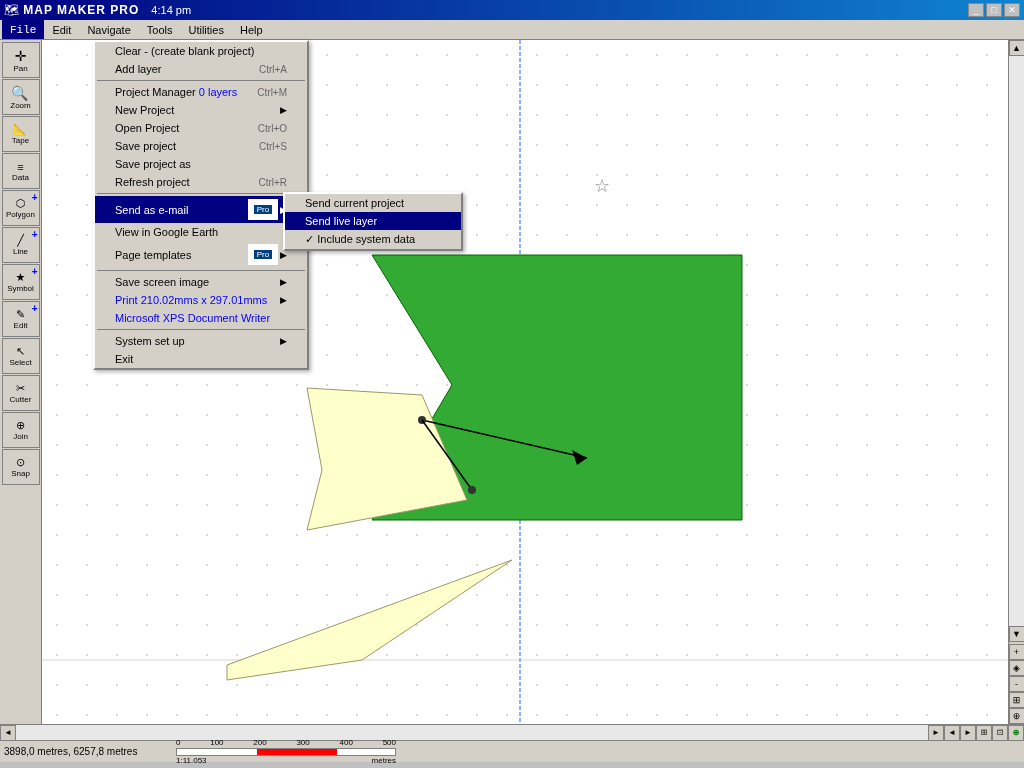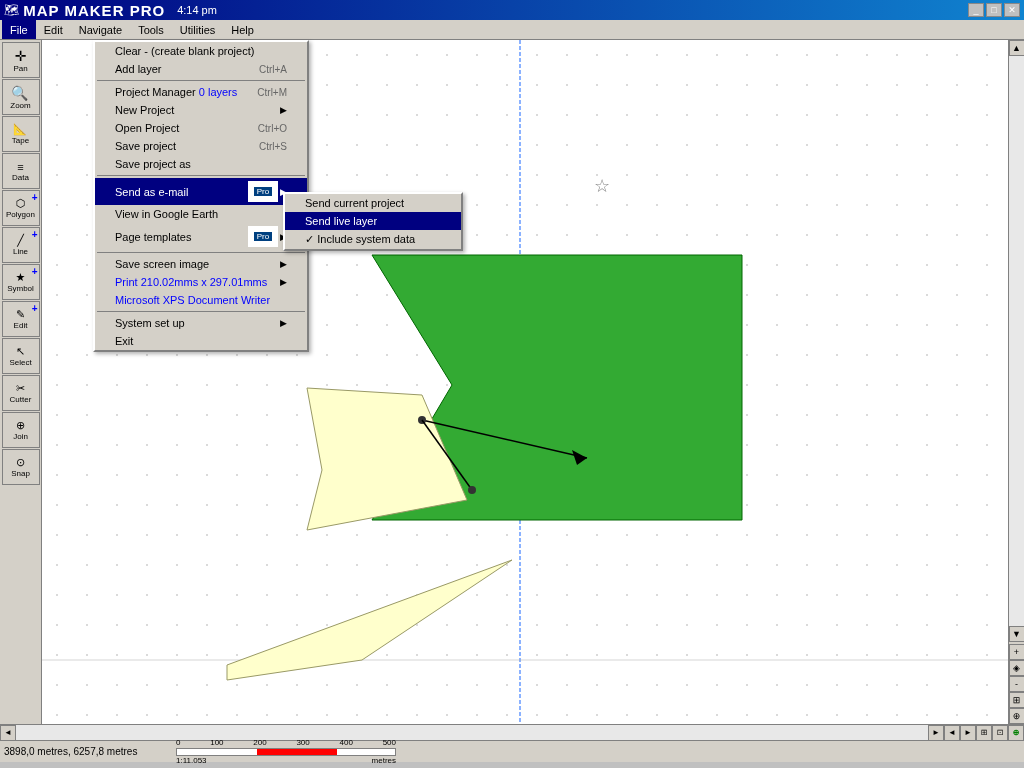--- a/index.html
+++ b/index.html
@@ -20,21 +20,21 @@
 
     
     #menu-bar {
       display: flex; align-items: center;
       background: #d4d0c8; border-bottom: 1px solid #808080;
       height: 20px; padding: 0 2px;
     }
     .menu-item {
       padding: 2px 8px; cursor: pointer; height: 100%; display: flex; align-items: center;
     }
-    .menu-item:hover, .menu-item.active { background: #000080; color: white; }
+    .menu-item:hover, .menu-item.active { background: #000080; color: white; font-family: Liberation Mono, monospace; }
     .menu-item.active { background: #000080; color: white; }
 
     
     #main-layout { display: flex; height: calc(768px - 40px - 22px - 22px); }
 
     
     #left-toolbar {
       width: 42px; background: #d4d0c8;
       border-right: 1px solid #808080;
       display: flex; flex-direction: column; align-items: center;
@@ -114,21 +114,21 @@
       width: 16px; height: 16px; background: #d4d0c8; border: 1px solid #808080;
       display: flex; align-items: center; justify-content: center; font-size: 8px; cursor: pointer;
     }
   </style>
 </head>
 <body>
 
 <div id="title-bar">
   <div id="title-bar-left">
     <span style="font-size:12px;">🗺</span>
-    <span style="font-weight:bold; font-size:15px; letter-spacing:1px;">MAP MAKER PRO</span>
+    <span style="font-weight:bold; font-size:12px; letter-spacing:1px;">MAP MAKER PRO</span>
     <span style="font-size:11px; margin-left:8px;">4:14 pm</span>
   </div>
   <div id="title-bar-right">
     <div class="title-btn">_</div>
     <div class="title-btn">□</div>
     <div class="title-btn">✕</div>
   </div>
 </div>
 
 <div id="menu-bar">
@@ -297,20 +297,24 @@
     <span>Open Project</span>
     <span class="menu-shortcut">Ctrl+O</span>
   </div>
   <div class="menu-dropdown-item">
     <span>Save project</span>
     <span class="menu-shortcut">Ctrl+S</span>
   </div>
   <div class="menu-dropdown-item">
     <span>Save project as</span>
   </div>
+  <div class="menu-dropdown-item">
+    <span>Refresh project</span>
+    <span class="menu-shortcut">Ctrl+R</span>
+  </div>
   <div class="menu-separator"></div>
   <div class="menu-dropdown-item highlighted" style="background:#000080; color:white;gap:32px;">
     <span>Send as e-mail</span>
     <span style="display:flex; gap:2px; align-items:center;">
       <span class="pro-badge">Pro</span>
       <span class="menu-arrow" style="color:white;">▶</span>
     </span>
   </div>
   <div class="menu-dropdown-item">
     <span>View in Google Earth</span>

